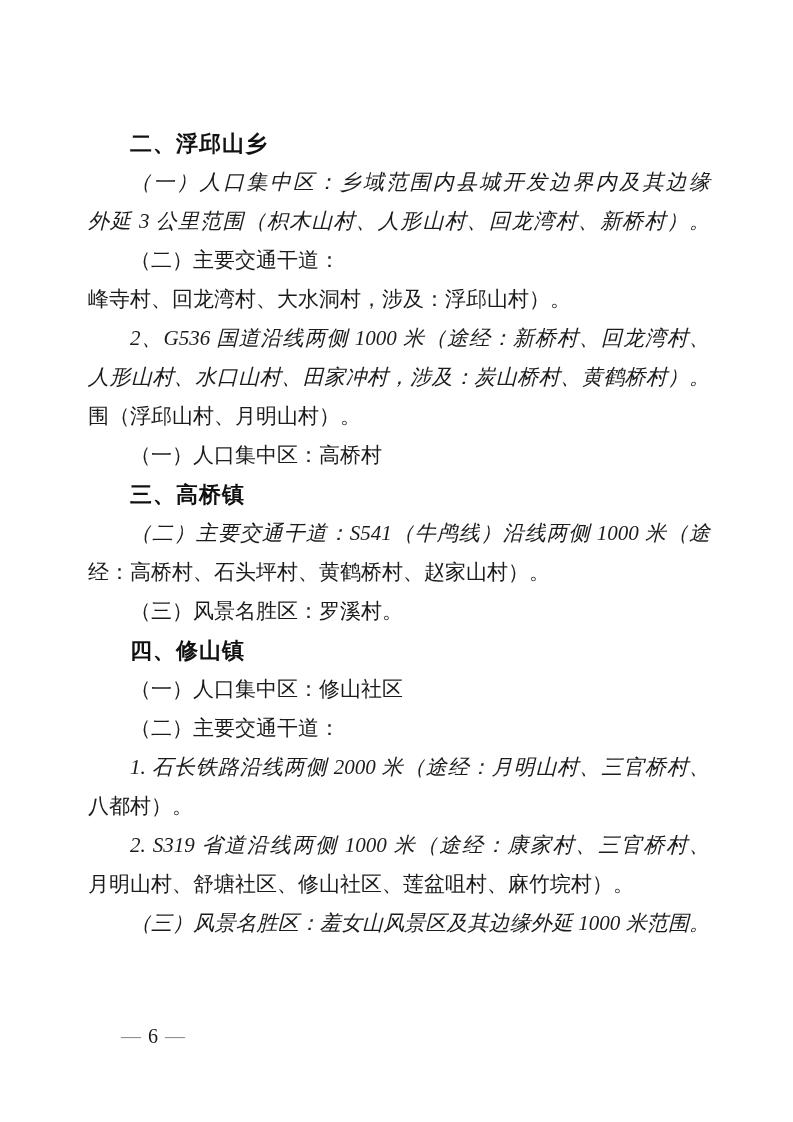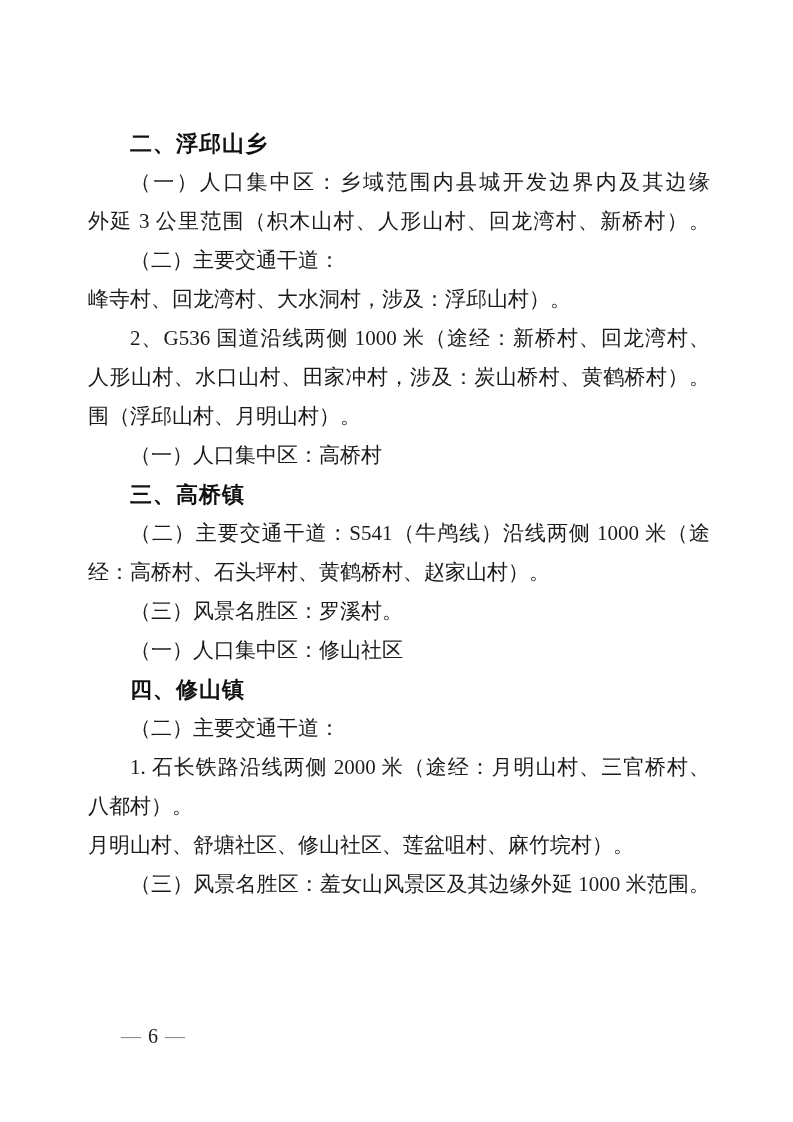--- a/index.html
+++ b/index.html
@@ -29,20 +29,21 @@
     margin: 0;
     padding: 0;
   }
   .line.indent {
     text-indent: 42px;
   }
   .line.fill {
     text-align: justify;
     text-align-last: justify;
     text-justify: inter-character;
+    font-style: italic;
   }
   .line.heading {
     font-family: "Liberation Sans", "DejaVu Sans", sans-serif;
     font-weight: 700;
     font-size: 22px;
     letter-spacing: 1px;
     color: #111111;
   }
   .pagenum {
     position: absolute;
@@ -72,24 +73,25 @@
       <div class="line indent">（二）主要交通干道：</div>
       <div class="line">峰寺村、回龙湾村、大水洞村，涉及：浮邱山村）。</div>
       <div class="line indent fill">2、G536 国道沿线两侧 1000 米（途经：新桥村、回龙湾村、</div>
       <div class="line fill">人形山村、水口山村、田家冲村，涉及：炭山桥村、黄鹤桥村）。</div>
       <div class="line">围（浮邱山村、月明山村）。</div>
       <div class="line indent">（一）人口集中区：高桥村</div>
       <div class="line heading indent">三、高桥镇</div>
       <div class="line indent fill">（二）主要交通干道：S541（牛鸬线）沿线两侧 1000 米（途</div>
       <div class="line">经：高桥村、石头坪村、黄鹤桥村、赵家山村）。</div>
       <div class="line indent">（三）风景名胜区：罗溪村。</div>
+      <div class="line heading indent">四、修山镇</div>
       <div class="line indent">（一）人口集中区：修山社区</div>
-      <div class="line heading indent">四、修山镇</div>
       <div class="line indent">（二）主要交通干道：</div>
       <div class="line indent fill">1. 石长铁路沿线两侧 2000 米（途经：月明山村、三官桥村、</div>
       <div class="line">八都村）。</div>
+      <div class="line indent fill">2. S319 省道沿线两侧 1000 米（途经：康家村、三官桥村、</div>
       <div class="line">月明山村、舒塘社区、修山社区、莲盆咀村、麻竹垸村）。</div>
       <div class="line indent fill">（三）风景名胜区：羞女山风景区及其边缘外延 1000 米范围。</div>
     </div>
   <div class="pagenum">
     <span class="dash">—</span><span class="num">6</span><span class="dash">—</span>
   </div>
 </div>
 
 </body></html>

